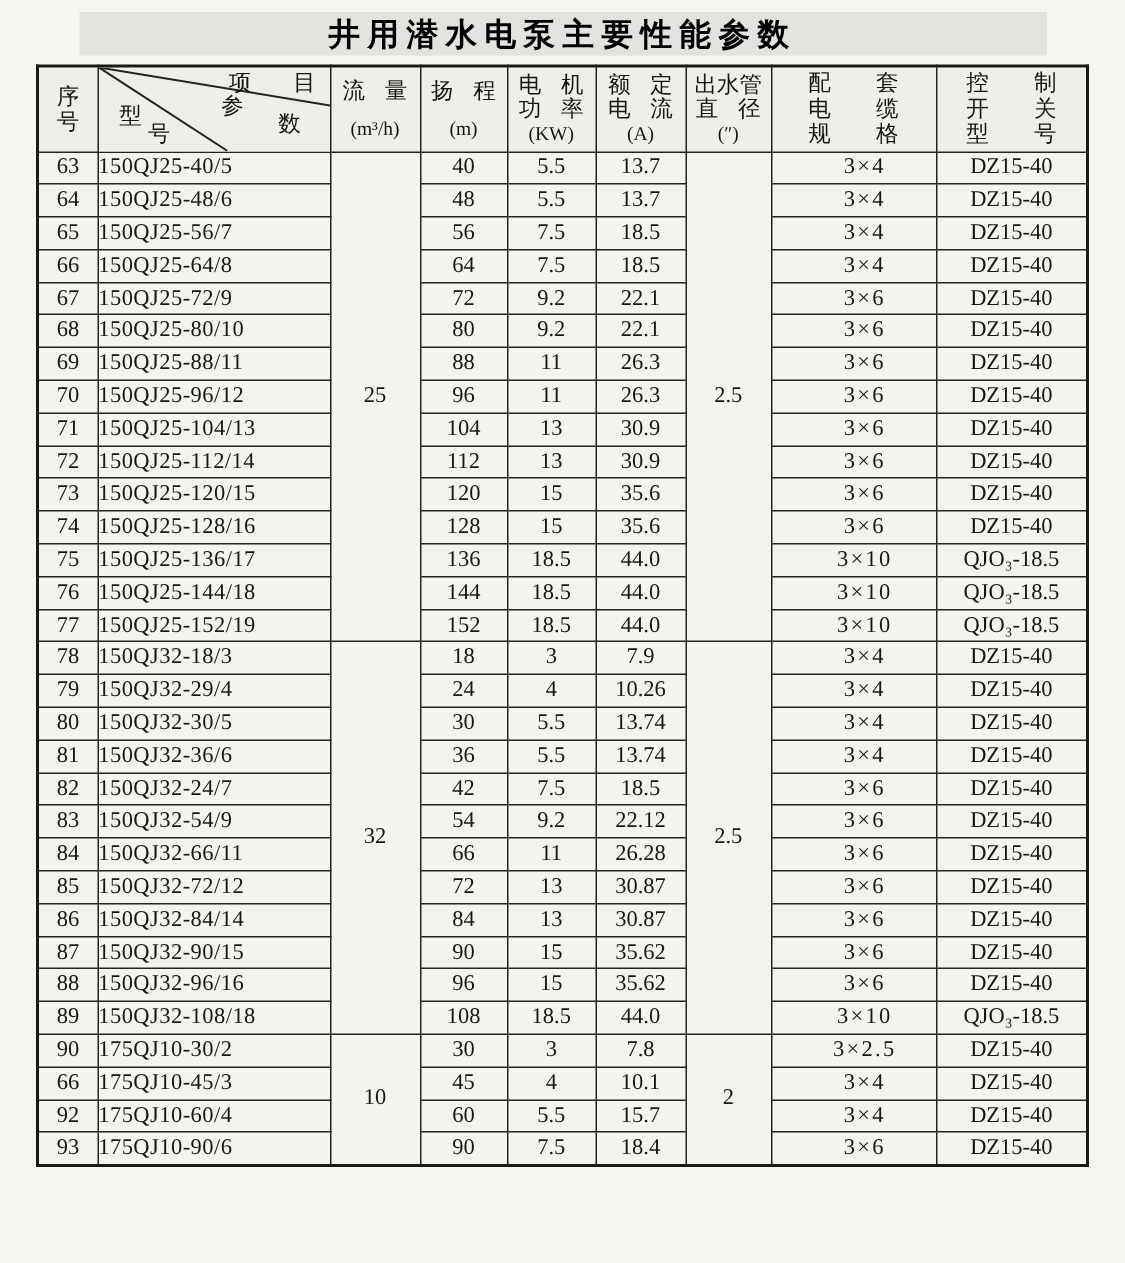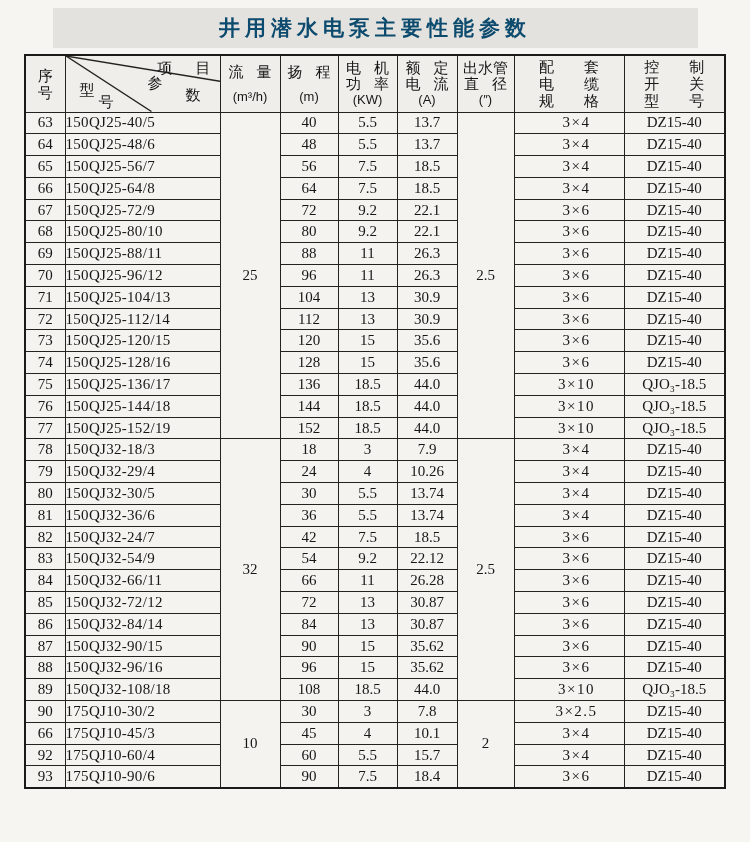--- a/index.html
+++ b/index.html
@@ -4,49 +4,49 @@
 <style>
   html,body{margin:0;padding:0;}
   body{
     width:750px;height:842px;
     background:#f6f5f2;
     font-family:"Liberation Sans","DejaVu Sans",sans-serif;
     color:#171614;
     overflow:hidden;
   }
   .title-band{
-    width:645px;height:40px;
+    width:645px;height:29px;
     margin:8px auto 5px auto;
     background:#e3e2df;
     display:flex;align-items:center;justify-content:center;
-    font-weight:bold;font-size:21px;letter-spacing:5px;color:#0c4a6e;
+    font-weight:bold;font-size:21px;letter-spacing:5px;color:#000000;
   }
   table.pump{
     border-collapse:collapse;table-layout:fixed;
     width:700px;margin:6px auto 0 auto;
     background:#f4f3f0;
     border:2.5px solid #1b1a18;
   }
   th,td{border:1.5px solid #24231f;padding:0;overflow:hidden;}
   thead tr{height:57px;}
   tbody tr{height:21.8px;}
   th{font-weight:normal;font-size:15px;vertical-align:middle;text-align:center;background:#efeeeb;}
   td{
     font-family:"Liberation Serif","DejaVu Serif",serif;
     font-size:15px;text-align:center;vertical-align:middle;
   }
   .cm{text-align:left;padding-left:0;letter-spacing:0.3px;}
   .cc{letter-spacing:1.5px;padding-left:15px;}
   .line{display:block;line-height:17px;word-spacing:9px;}
-  .unit{display:block;line-height:15px;font-family:Liberation Sans, sans-serif;font-size:13px;word-spacing:0;}
+  .unit{display:block;line-height:15px;font-family:Liberation Serif, serif;font-size:13px;word-spacing:0;}
   .gap{margin-top:9px;}
   .tight{line-height:16px;}
   th.wide3 .line{word-spacing:26px;line-height:17px;}
   th.seqh .line{word-spacing:0;line-height:17px;}
-  th.diag{position:relative;padding:0;}
+  th.diag{position:relative;padding:0;font-family:Liberation Mono, monospace;}
   th.diag svg{position:absolute;left:0;top:0;width:100%;height:100%;}
   .dl{position:absolute;font-size:15px;line-height:15px;white-space:pre;}
   .dl-item{top:4px;right:9px;word-spacing:19px;}
   .dl-p1{left:82px;top:19px;}
   .dl-p2{left:120px;top:31px;}
   .dl-m1{left:14px;top:26px;}
   .dl-m2{left:33px;top:38px;}
 </style>
 </head>
 <body>

